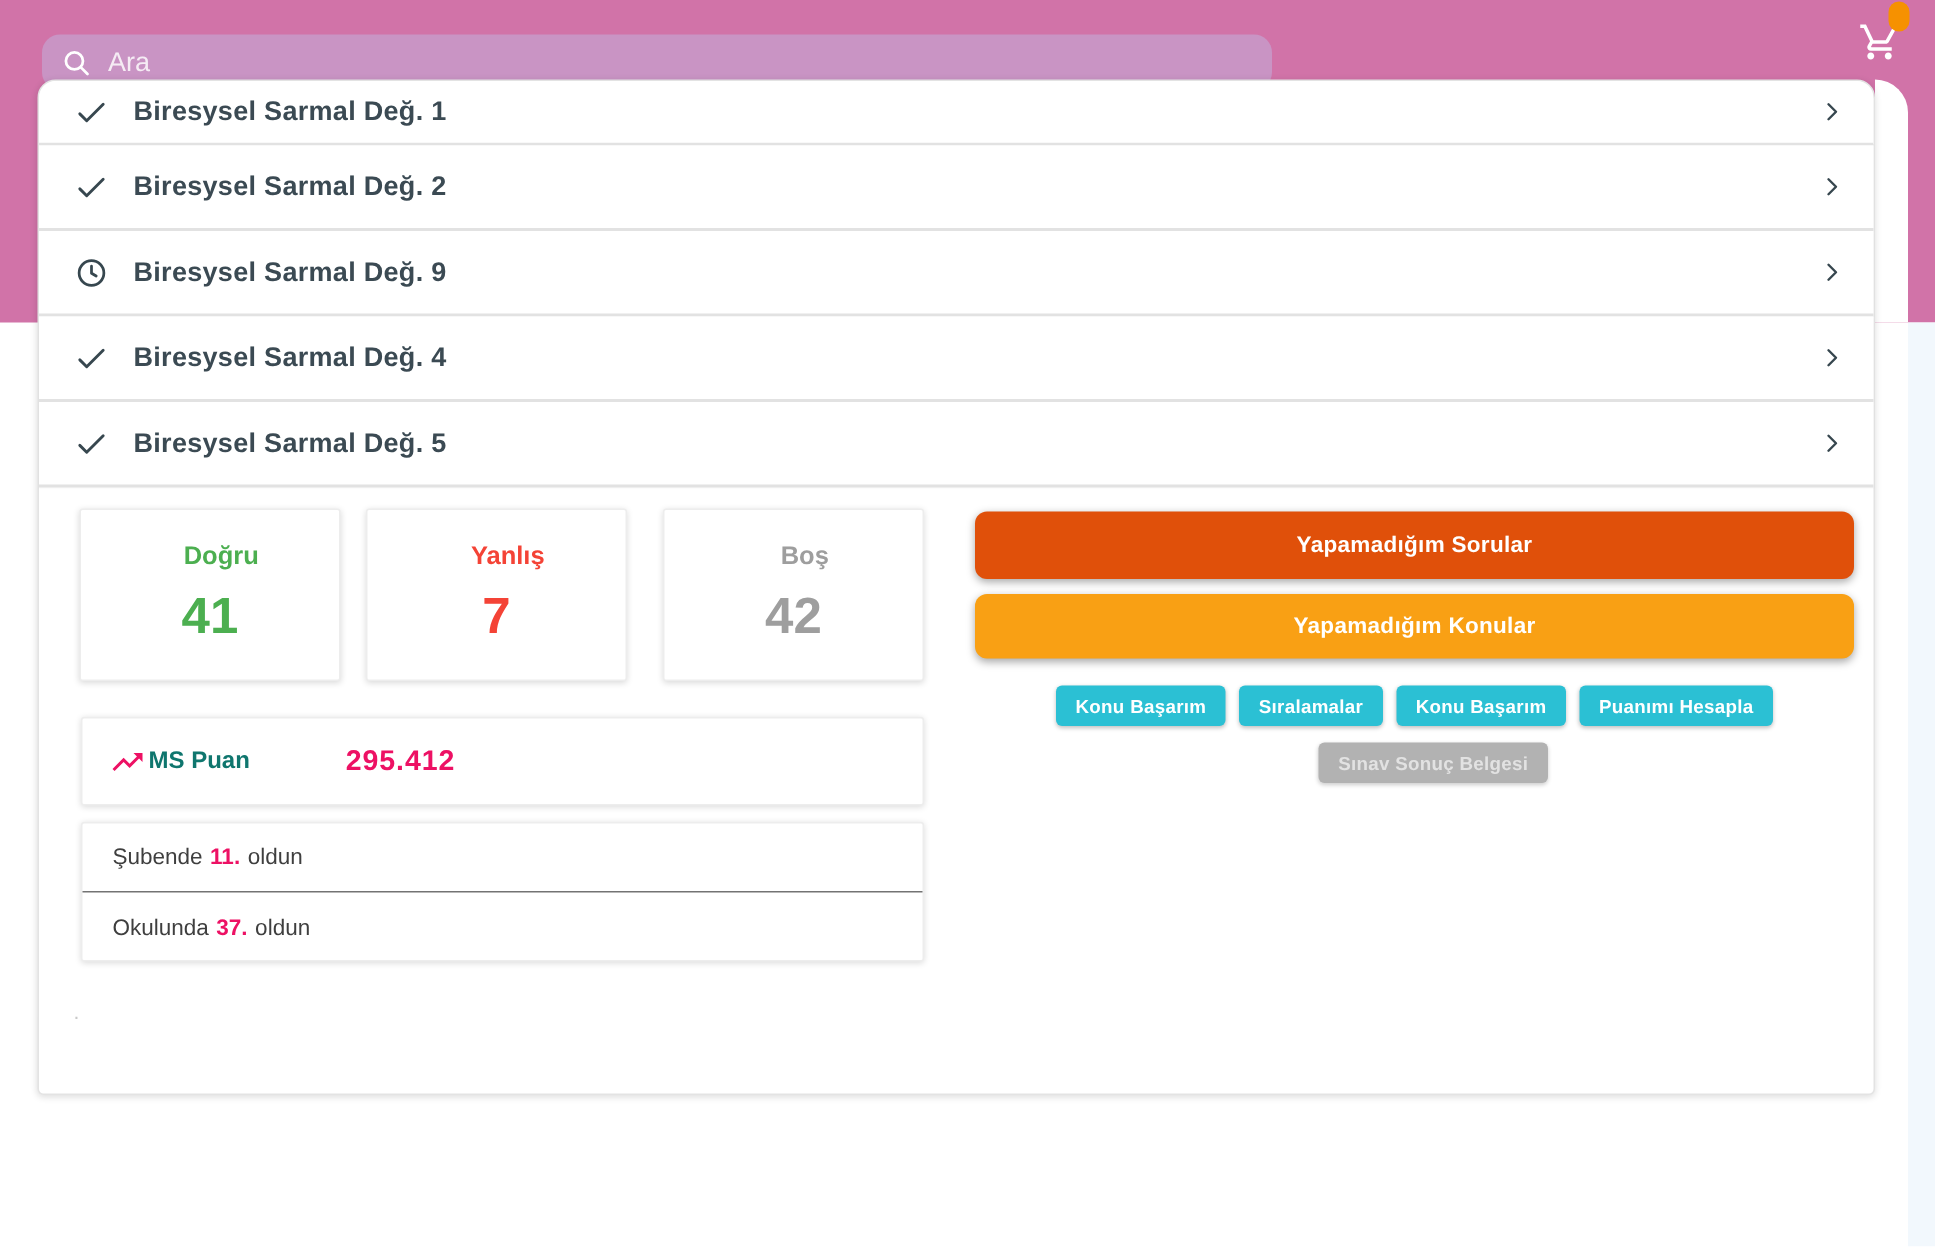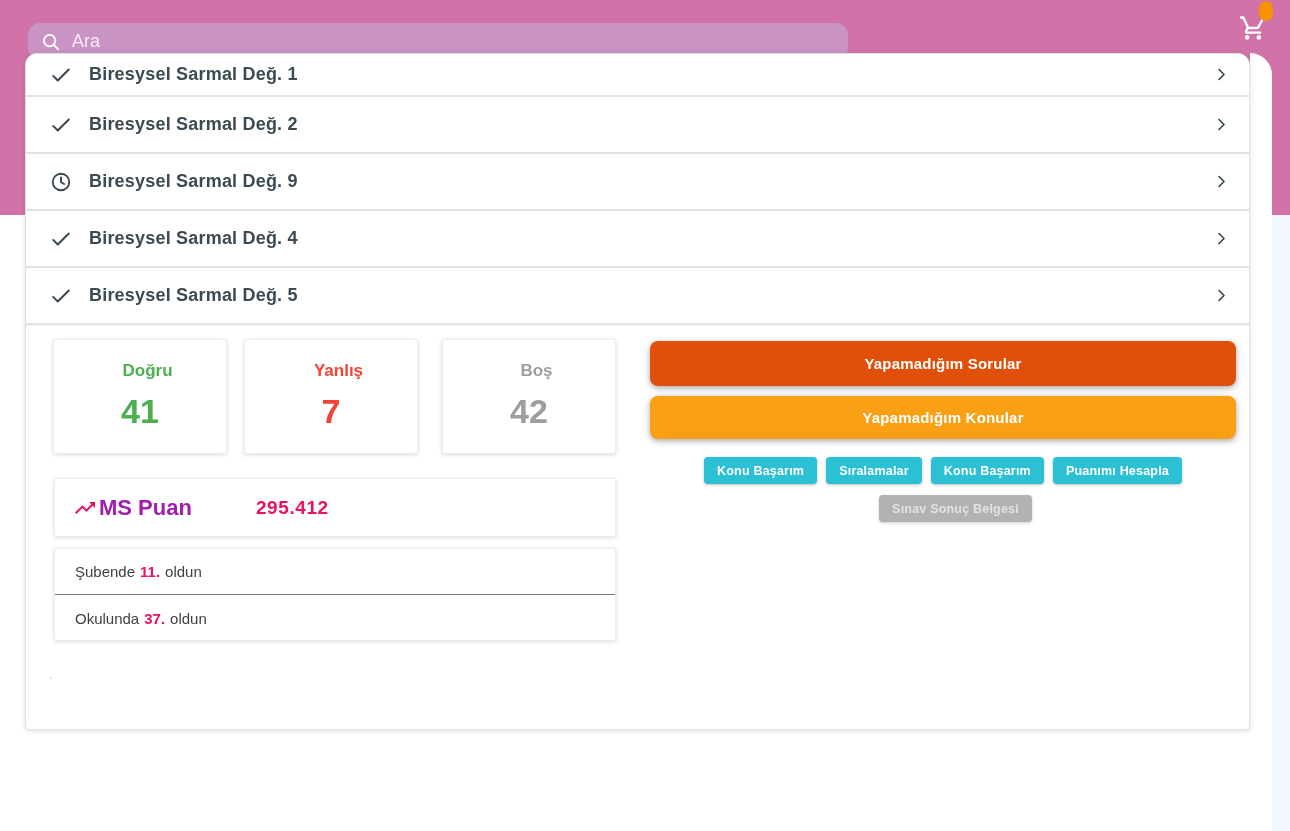--- a/index.html
+++ b/index.html
@@ -38,21 +38,21 @@
   
   .stat-card { position:absolute; top:285px; width:174px; height:115px; background:#fff; border:1px solid #ededed;
                border-radius:2px; box-shadow:0 1px 4px rgba(0,0,0,0.15); text-align:center; }
   .stat-label { margin-top:21px; font-size:17px; font-weight:600;padding-left:15px; }
   .stat-value { margin-top:11px; font-size:34px; font-weight:700; }
   .green { color:#4caf50; } .red { color:#f44336; } .grey { color:#9e9e9e; }
 
   .score-card { position:absolute; left:28px; top:424px; width:562px; height:59px; background:#fff; border:1px solid #ededed;
                 border-radius:2px; box-shadow:0 1px 4px rgba(0,0,0,0.15); display:flex; align-items:center; padding-left:18px; }
   .trend-icon { width:24px; height:24px; display:flex; margin-right:2px; }
-  .score-label { font-size:22px; font-weight:600; color:#a21caf;text-align:right; }
+  .score-label { font-size:16px; font-weight:600; color:#0f766e;text-align:right; }
   .score-value { margin-left:64px; font-size:19px; font-weight:600; color:#ed1164; letter-spacing:0.6px; }
 
   .rank-card { position:absolute; left:28px; top:494px; width:562px; height:93px; background:#fff; border:1px solid #ededed;
                border-radius:2px; box-shadow:0 1px 4px rgba(0,0,0,0.15); }
   .rank-row { height:46px; display:flex; align-items:center; padding-left:20px; font-size:15px; color:#3f3f3f; }
   .rank-row:first-child { border-bottom:1px solid #737373; }
   .rank-num { font-weight:700; color:#ed1164; margin:0 5px; }
   .rank-suffix { }
   .rank-prefix { }
 

